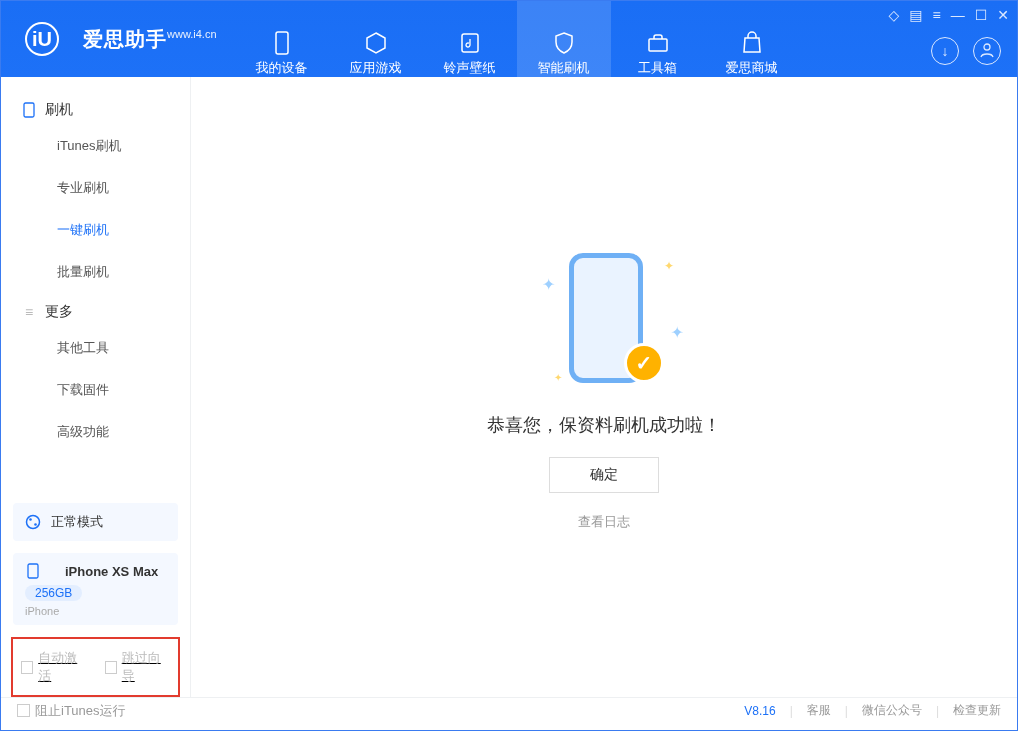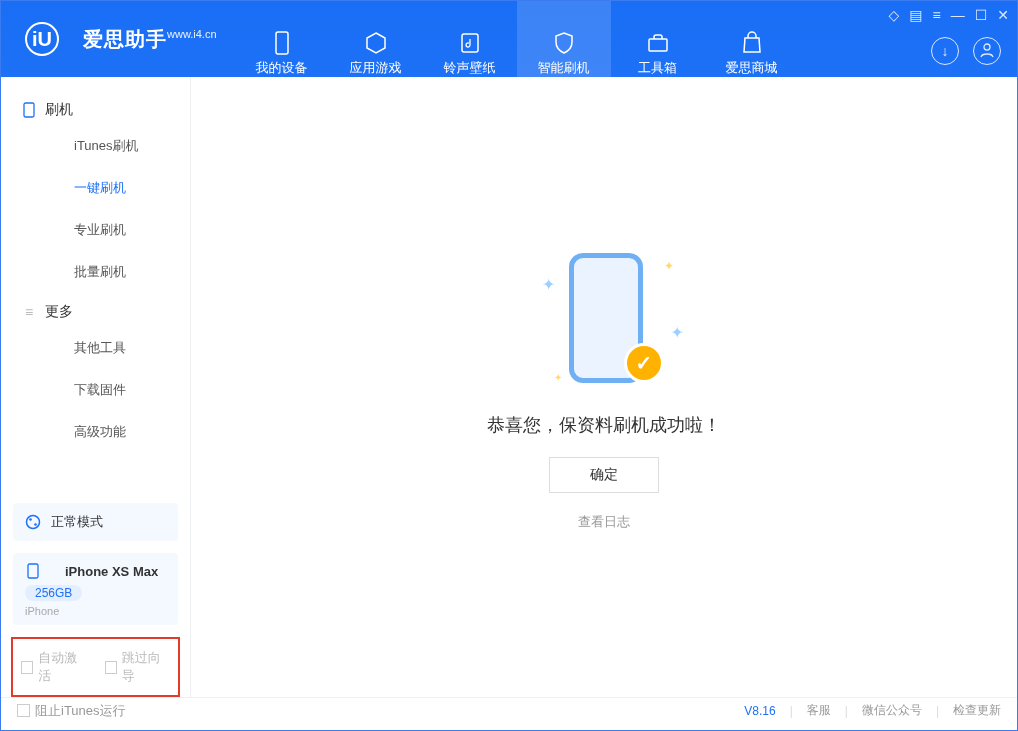--- a/index.html
+++ b/index.html
@@ -21,30 +21,30 @@
 .win-controls-top { position: absolute; top: 6px; right: 8px; display: flex; gap: 10px; font-size: 14px; color: #dbe8ff; }
 .win-controls-top span { cursor: pointer; }
 .header-right { position: absolute; right: 16px; bottom: 12px; display: flex; gap: 14px; }
 .hr-circle { width: 28px; height: 28px; border: 1.5px solid #dbe8ff; border-radius: 50%; display: flex; align-items: center; justify-content: center; cursor: pointer; color: #dbe8ff; font-size: 14px; }
 
 
 .body { display: flex; height: 620px; }
 .sidebar { width: 190px; border-right: 1px solid #eef0f2; display: flex; flex-direction: column; }
 .side-scroll { flex: 1; padding-top: 14px; }
 .side-group { padding: 10px 20px 6px 20px; font-size: 14px; color: #333; display: flex; align-items: center; gap: 8px; }
-.side-item { padding: 12px 20px 12px 73px; font-size: 13px; color: #555; cursor: pointer; }
+.side-item { padding: 12px 20px 12px 56px; font-size: 13px; color: #555; cursor: pointer; }
 .side-item.active { color: #1d71f7; }
 
 .status-box { margin: 6px 12px; padding: 10px 12px; background: #f4f8ff; border-radius: 4px; display: flex; align-items: center; gap: 10px; font-size: 13px; color: #333; }
 .device-box { margin: 6px 12px 0 12px; padding: 10px 12px 8px 12px; background: #f4f8ff; border-radius: 4px; }
 .dev-head { display: flex; align-items: center; gap: 24px; font-size: 13px; font-weight: bold; color: #333; }
 .dev-cap { display: inline-block; margin-top: 6px; background: #e3eeff; color: #1d71f7; border-radius: 10px; padding: 1px 10px; font-size: 12px; }
 .dev-sub { margin-top: 4px; font-size: 11px; color: #aaa; }
 
-.redbox { margin: 12px 10px 0 10px; border: 2px solid #e23b2e; padding: 10px 8px; display: flex; gap: 18px; }
+.redbox { margin: 12px 10px 0 10px; border: 2px solid #e23b2e; padding: 10px 8px; display: flex; gap: 18px; text-decoration: underline; }
 .chk { display: flex; align-items: center; gap: 5px; font-size: 13px; color: #bbb; cursor: pointer; }
 .chkbox { width: 13px; height: 13px; border: 1px solid #ccc; display: inline-block; }
 
 
 .main { flex: 1; display: flex; flex-direction: column; align-items: center; justify-content: center; gap: 20px; }
 .illust { position: relative; width: 180px; height: 150px; }
 .phone { position: absolute; left: 55px; top: 10px; width: 74px; height: 130px; border: 5px solid #6fb0f5; border-radius: 14px; background: #eaf3ff; }
 .badge { position: absolute; right: 30px; bottom: 10px; width: 40px; height: 40px; background: #ffb200; border-radius: 50%; border: 3px solid #fff; display: flex; align-items: center; justify-content: center; color: #fff; font-size: 20px; font-weight: bold; }
 .spark { position: absolute; font-size: 16px; color: #9ed0ff; }
 .spark.s1 { left: 28px; top: 32px; }
@@ -153,22 +153,22 @@
     <div class="side-scroll">
       <div class="side-group">
         <span class="icon-sm">
             <svg width="12" height="16" viewBox="0 0 12 16">
               <rect x="1" y="1" width="10" height="14" rx="1.5" fill="none" stroke="#1d71f7" stroke-width="1.3"></rect>
             </svg>
           </span>
         <span>刷机</span>
       </div>
       <div class="side-item">iTunes刷机</div>
+      <div class="side-item">专业刷机</div>
       <div class="side-item active">一键刷机</div>
-      <div class="side-item">专业刷机</div>
       <div class="side-item">批量刷机</div>
 
       <div class="side-group">
         <span class="icon-sm" style="color:#bbb">≡</span>
         <span>更多</span>
       </div>
       <div class="side-item">其他工具</div>
       <div class="side-item">下载固件</div>
       <div class="side-item">高级功能</div>
     </div>

